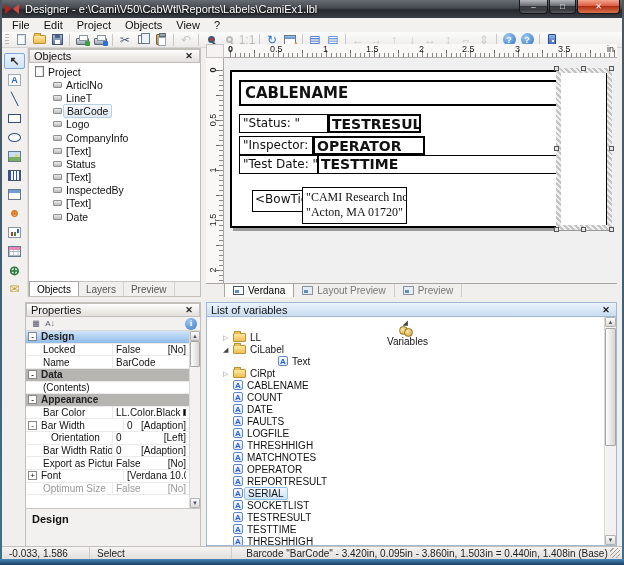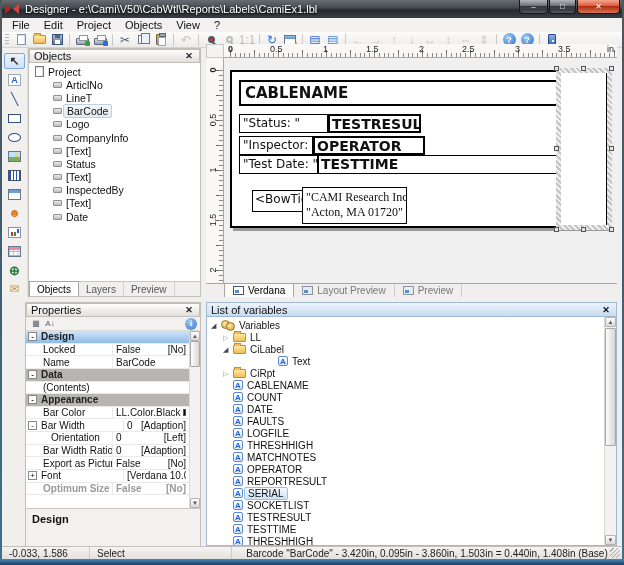--- a/index.html
+++ b/index.html
@@ -112,21 +112,21 @@
   .prow[data-expand] .exp{display:inline-block;}
   .prow[data-expand="-"] .exp::before{content:"-";}
   .prow[data-expand="+"] .exp::before{content:"+";}
   .prow .plabel{flex:0 0 auto;width:84px;overflow:hidden;white-space:nowrap;padding-left:2px;}
   .prow:not([data-expand]) .plabel{margin-left:13px;width:71px;}
   .prow[data-indent="1"] .plabel{padding-left:10px;}
   .prow .pvalue{flex:1;overflow:hidden;white-space:nowrap;display:flex;align-items:center;border-left:1px solid #eceae8;padding-left:3px;}
   .prow .pbracket{flex:0 0 auto;padding-right:14px;}
   .prow[data-kind="category"]{background:#b7b5b2;font-weight:bold;color:#222;}
   .prow[data-kind="category"][data-selected="true"]{background:linear-gradient(#cfe4fa,#8fbbe8);}
-  .prow[data-disabled="true"]{color:#999;font-weight:bold;}
+  .prow[data-disabled="true"]{color:#999;}
   .prow .swatch{display:none;width:22px;height:7px;background:#000;border:1px solid #555;margin-left:3px;}
   .prow[data-swatch="true"] .swatch{display:inline-block;}
   .pscroll{position:absolute;right:0;top:28px;width:11px;height:177px;background:#f3f2f0;border-left:1px solid #dcd9d6;}
   .sbtn{height:10px;display:flex;align-items:center;justify-content:center;font-size:6px;color:#556;background:linear-gradient(#fdfdfd,#dcdad7);border:1px solid #b5b2af;border-radius:1px;}
   .sthumb{position:absolute;left:0;width:100%;background:linear-gradient(90deg,#fdfdfd,#d8d6d3);border:1px solid #a8a5a2;border-radius:1px;}
   .pscroll .sbtn.down{position:absolute;bottom:0;width:100%;}
   .pscroll .sthumb{top:10px;height:26px;}
   .pdesc{position:absolute;left:0;top:205px;width:100%;height:39px;background:#f3f1ef;border-top:1px solid #c8c5c2;font-weight:bold;font-size:11px;padding:4px 6px;}
   
   .corner{position:absolute;left:206px;top:44px;width:18px;height:14px;background:#f4f3f1;border:1px solid #c8c5c2;}
@@ -166,21 +166,21 @@
   .dtab[data-active="true"]{background:#fafaf9;border:1px solid #a8a5a2;border-bottom:none;color:#000;height:14px;margin-left:18px;}
   .dti{width:11px;height:9px;margin-right:4px;border:1px solid #8a94a0;background:#e8ecf2;position:relative;}
   .dti::after{content:"";position:absolute;left:1px;bottom:1px;width:4px;height:3px;background:#5b8fc8;}
   .dtab[data-active="true"] .dti{background:#fff;border-color:#4a5664;}
   
   .vars-panel{position:absolute;left:206px;top:302px;width:411px;height:244px;background:#fff;border:1px solid #9fb9d4;}
   .vhead{height:14px;background:linear-gradient(#ebf3fc,#c9dcf0);border-bottom:1px solid #9fb9d4;display:flex;align-items:center;padding:0 4px;font-size:11px;}
   .vhead .closex{margin-left:auto;width:12px;text-align:center;font-size:9px;font-weight:bold;}
   .vtree{position:absolute;left:0;top:14px;right:12px;bottom:0;overflow:hidden;background:#fff;padding-top:2px;}
   .vtr{display:flex;align-items:center;height:12px;font-size:10px;}
-  .vtr[data-indent="0"]{padding-left:4px;}
+  .vtr[data-indent="0"]{padding-left:4px;flex-direction:column;}
   .vtr[data-indent="1"]{padding-left:16px;}
   .vtr[data-indent="2"]{padding-left:61px;}
   .vtr .exp{width:10px;flex:0 0 auto;font-size:7px;color:#888;line-height:1;}
   .vtr[data-expand="open"] .exp::before{content:"◢";color:#444;}
   .vtr[data-expand="closed"] .exp::before{content:"▷";}
   .vicon{flex:0 0 auto;margin-right:4px;position:relative;}
   .vtr[data-icon="var"] .vicon{width:10px;height:10px;border:1px solid #5d87cf;border-radius:2px;background:linear-gradient(#fdfefe,#dce9fb);color:#2a5fd6;font-weight:bold;font-size:8px;line-height:9px;text-align:center;}
   .vtr[data-icon="var"] .vicon::before{content:"A";}
   .vtr[data-icon="folder"] .vicon{width:13px;height:9px;background:linear-gradient(#ffe9a5,#f1bd52);border:1px solid #bd9134;border-radius:1px;}
   .vtr[data-icon="folder"] .vicon::before{content:"";position:absolute;top:-3px;left:0;width:5px;height:2px;background:#f1bd52;border:1px solid #bd9134;border-bottom:none;}

